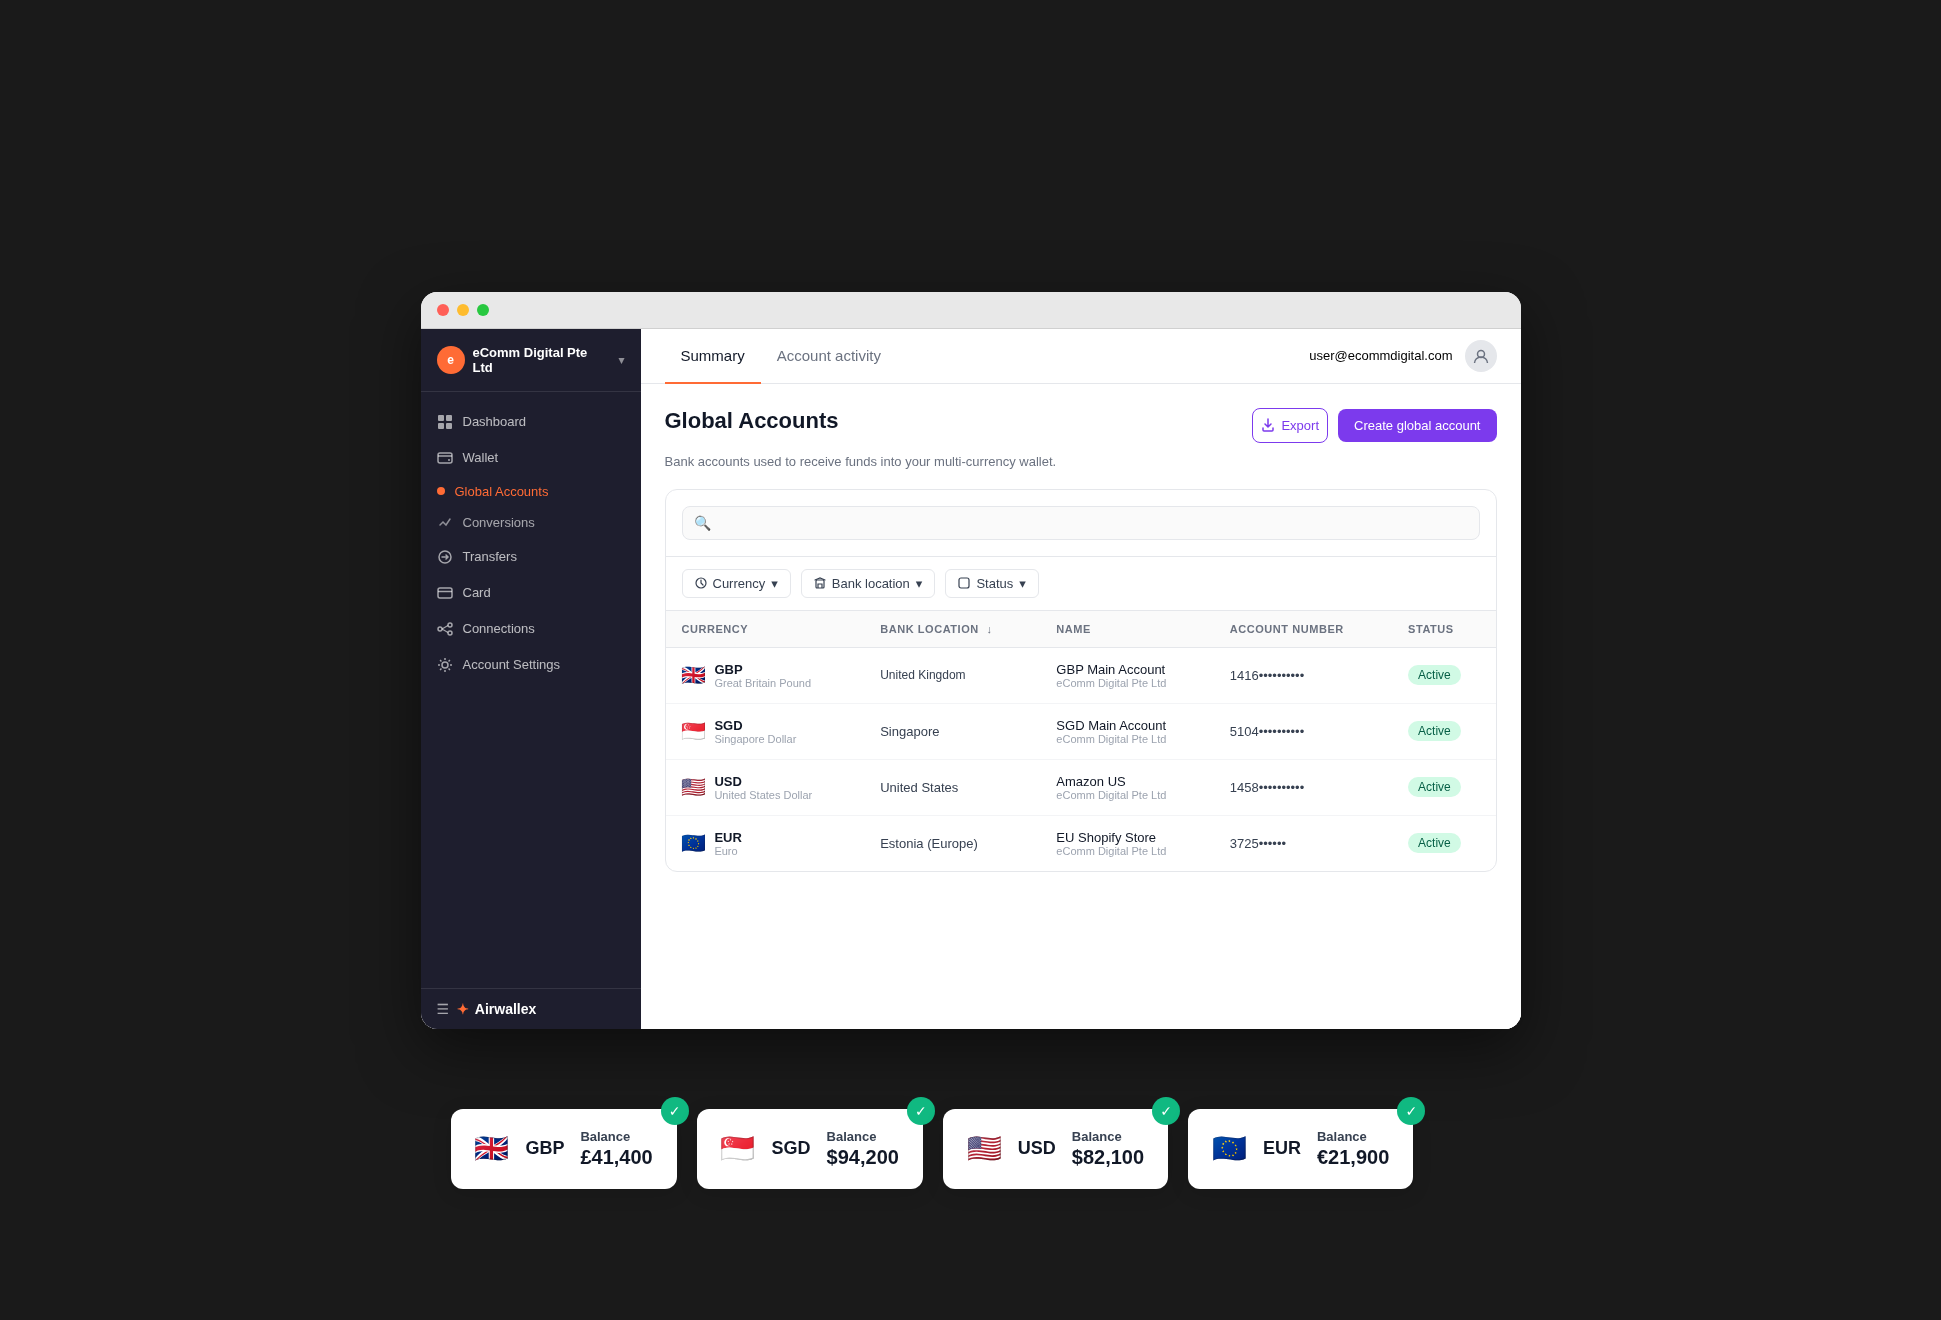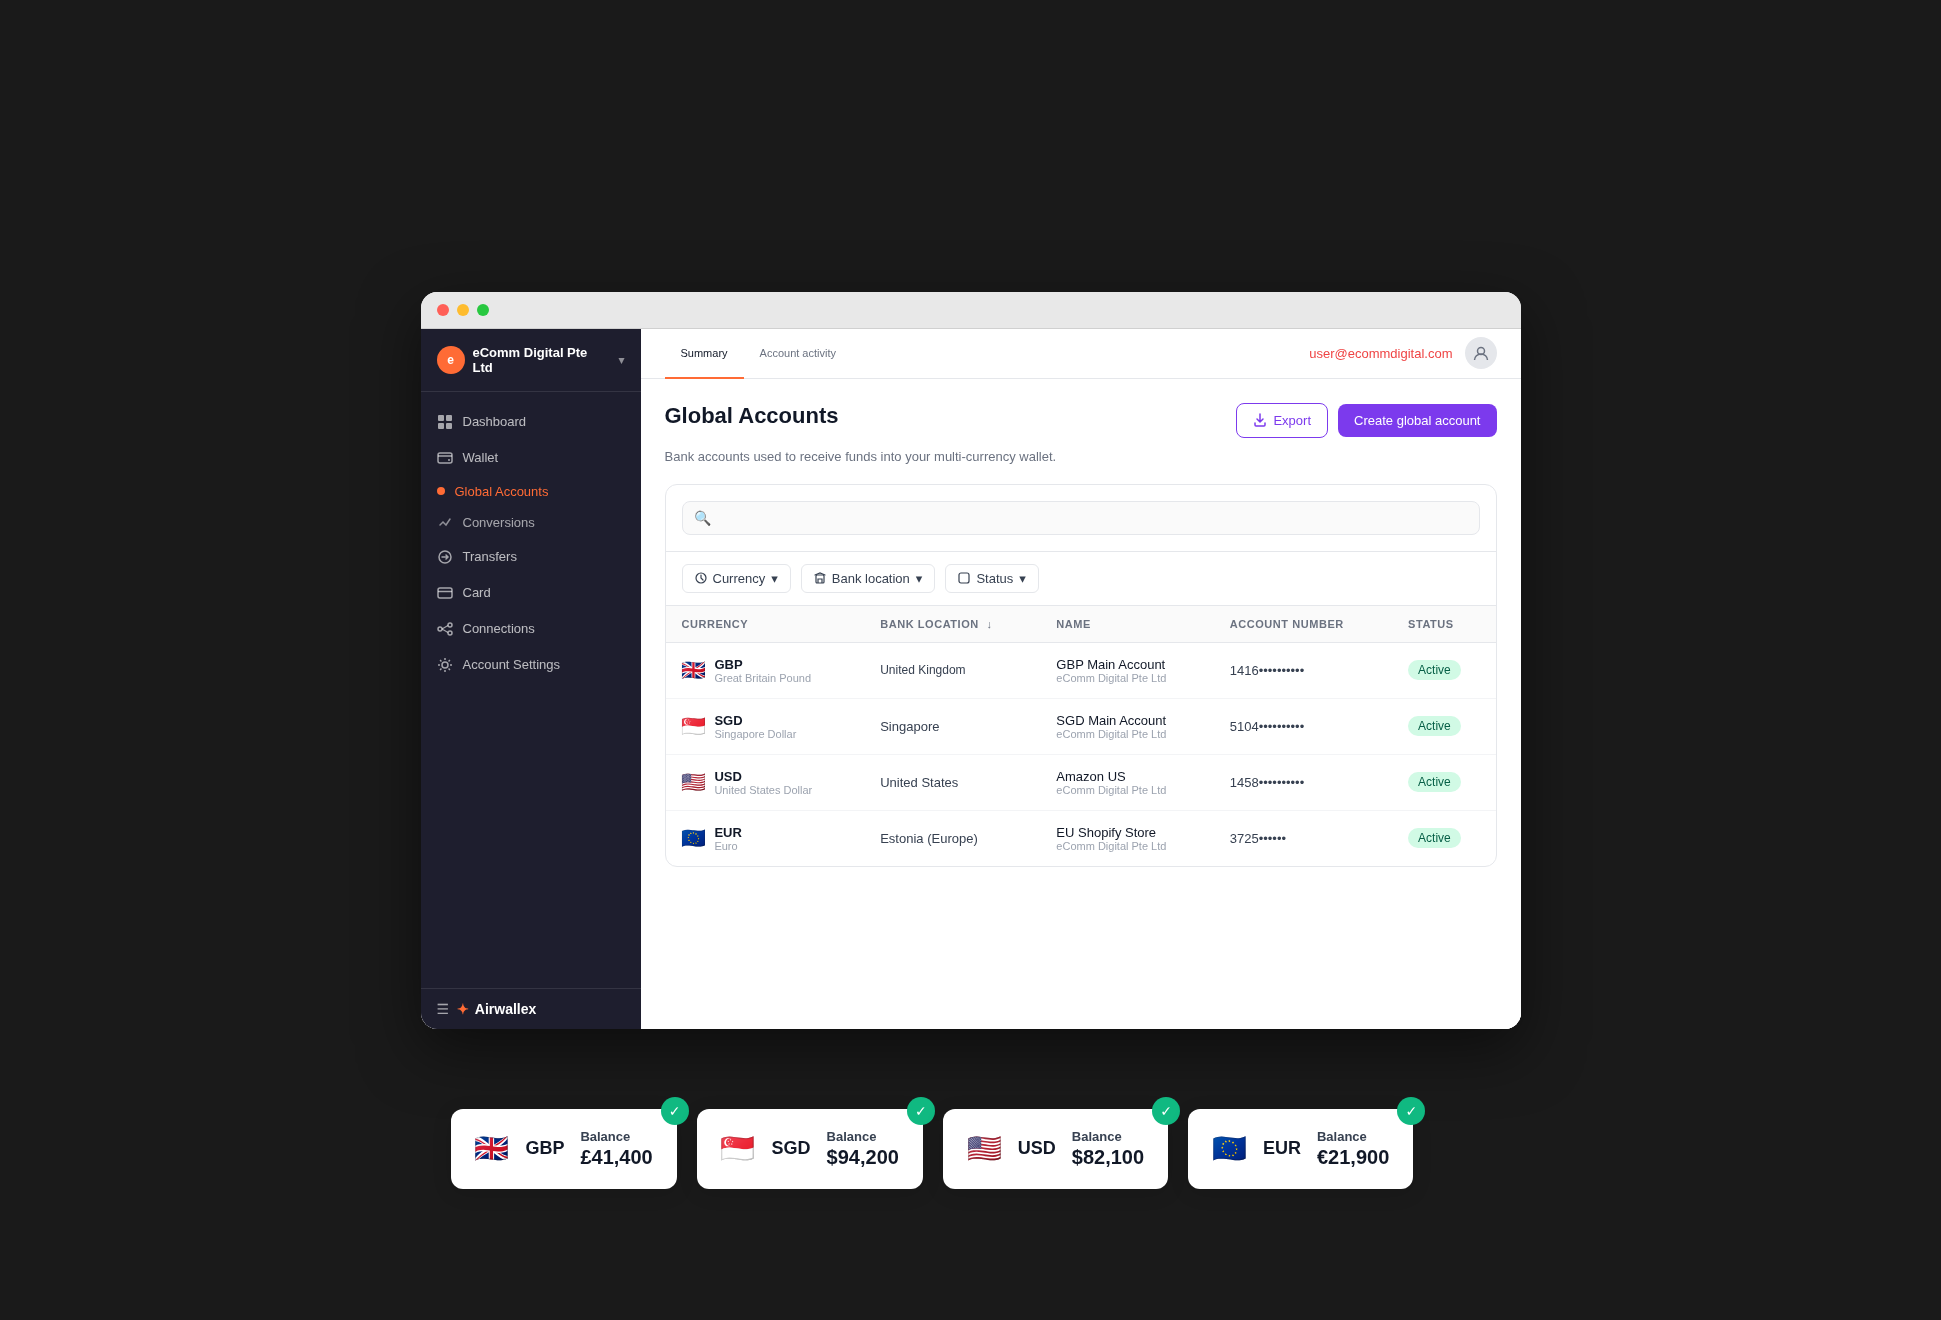--- a/index.html
+++ b/index.html
@@ -189,42 +189,42 @@
       flex-shrink: 0;
     }
 
     .tabs {
       display: flex;
       gap: 0;
     }
 
     .tab {
       padding: 18px 16px;
-      font-size: 11px;
+      font-size: 15px;
       font-weight: 500;
       color: #6b7280;
       cursor: pointer;
       border-bottom: 2px solid transparent;
       margin-bottom: -1px;
     }
 
     .tab.active {
       color: #111827;
       border-bottom: 2px solid #ff6b35;
     }
 
     .topbar-right {
       display: flex;
       align-items: center;
       gap: 12px;
     }
 
     .user-email {
       font-size: 13px;
-      color: #ef4444;
+      color: #000000;
     }
 
     .user-avatar {
       width: 32px; height: 32px;
       border-radius: 50%;
       background: #e5e7eb;
       display: flex;
       align-items: center;
       justify-content: center;
       color: #6b7280;
@@ -258,21 +258,21 @@
     .page-actions {
       display: flex;
       gap: 10px;
       align-items: center;
     }
 
     .btn-export {
       display: flex;
       align-items: flex-start;
       gap: 6px;
-      padding: 9px 16px;
+      padding: 9px 8px;
       border: 1px solid #7c3aed;
       border-radius: 8px;
       background: #fff;
       color: #7c3aed;
       font-size: 13px;
       font-weight: 500;
       cursor: pointer;
     }
 
     .btn-create {

